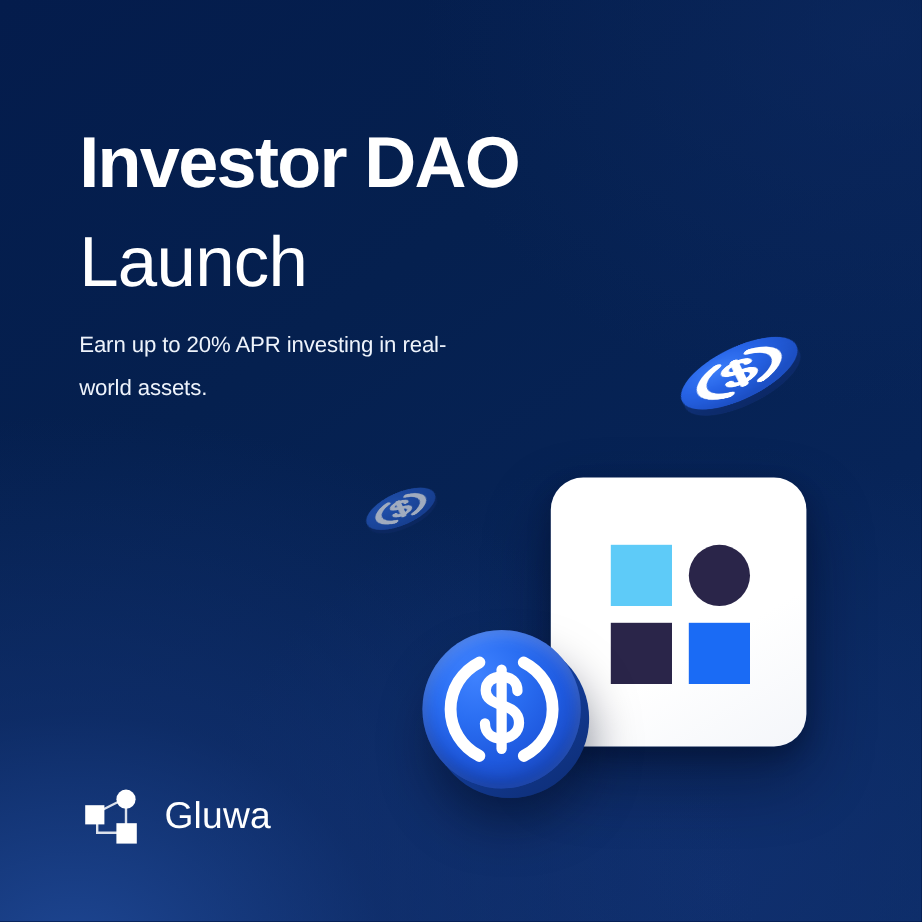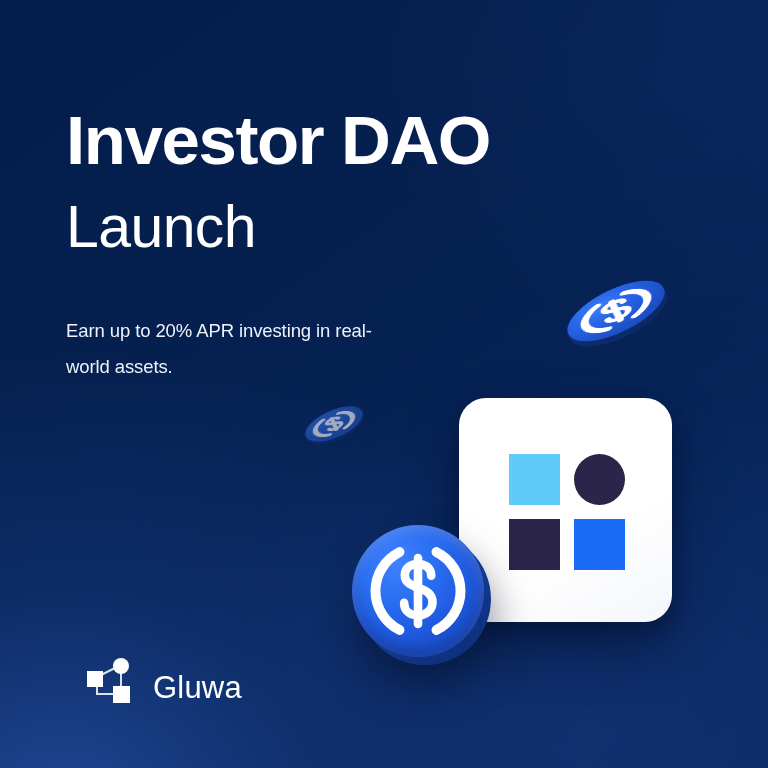--- a/index.html
+++ b/index.html
@@ -24,38 +24,38 @@
   }
 
   
   .copy-block {
     position:absolute;
     left:66px;
     top:104px;
     width:470px;
   }
   .headline-line1 {
-    font-size:69px;
+    font-size:60px;
     font-weight:700;
     letter-spacing:-1.4px;
     line-height:1.06;
     color:#ffffff;
     white-space:nowrap;
   }
   .headline-line2 {
     font-size:59px;
     font-weight:300;
     letter-spacing:-0.6px;
     line-height:1.18;
     color:#ffffff;
     white-space:nowrap;
     margin-top:16px;
   }
   .subcopy {
-    margin-top:50px;
+    margin-top:16px;
     font-size:18.5px;
     font-weight:400;
     line-height:1.95;
     letter-spacing:-0.1px;
     color:#eef3fb;
     max-width:310px;
   }
 
   
   .asset-card {
@@ -144,23 +144,23 @@
   .coin-small .coin-face {
     position:absolute; inset:0;
     border-radius:50%;
     background:radial-gradient(70% 70% at 36% 28%, #2f6ae0 0%, #1f4fb4 100%);
   }
   .coin-small svg { position:absolute; inset:0; width:100%; height:100%; }
 
   
   .brand-lockup {
     position:absolute;
-    left:84px; bottom:62px;
+    left:68px; bottom:62px;
     display:flex;
-    align-items:flex-end;
+    align-items:center;
     gap:17px;
     margin-top:45px;
   }
   .brand-mark { width:52px; height:52px; display:block; }
   .brand-word {
     font-size:31px;
     font-weight:400;
     letter-spacing:0.2px;
     color:#ffffff;
   }

